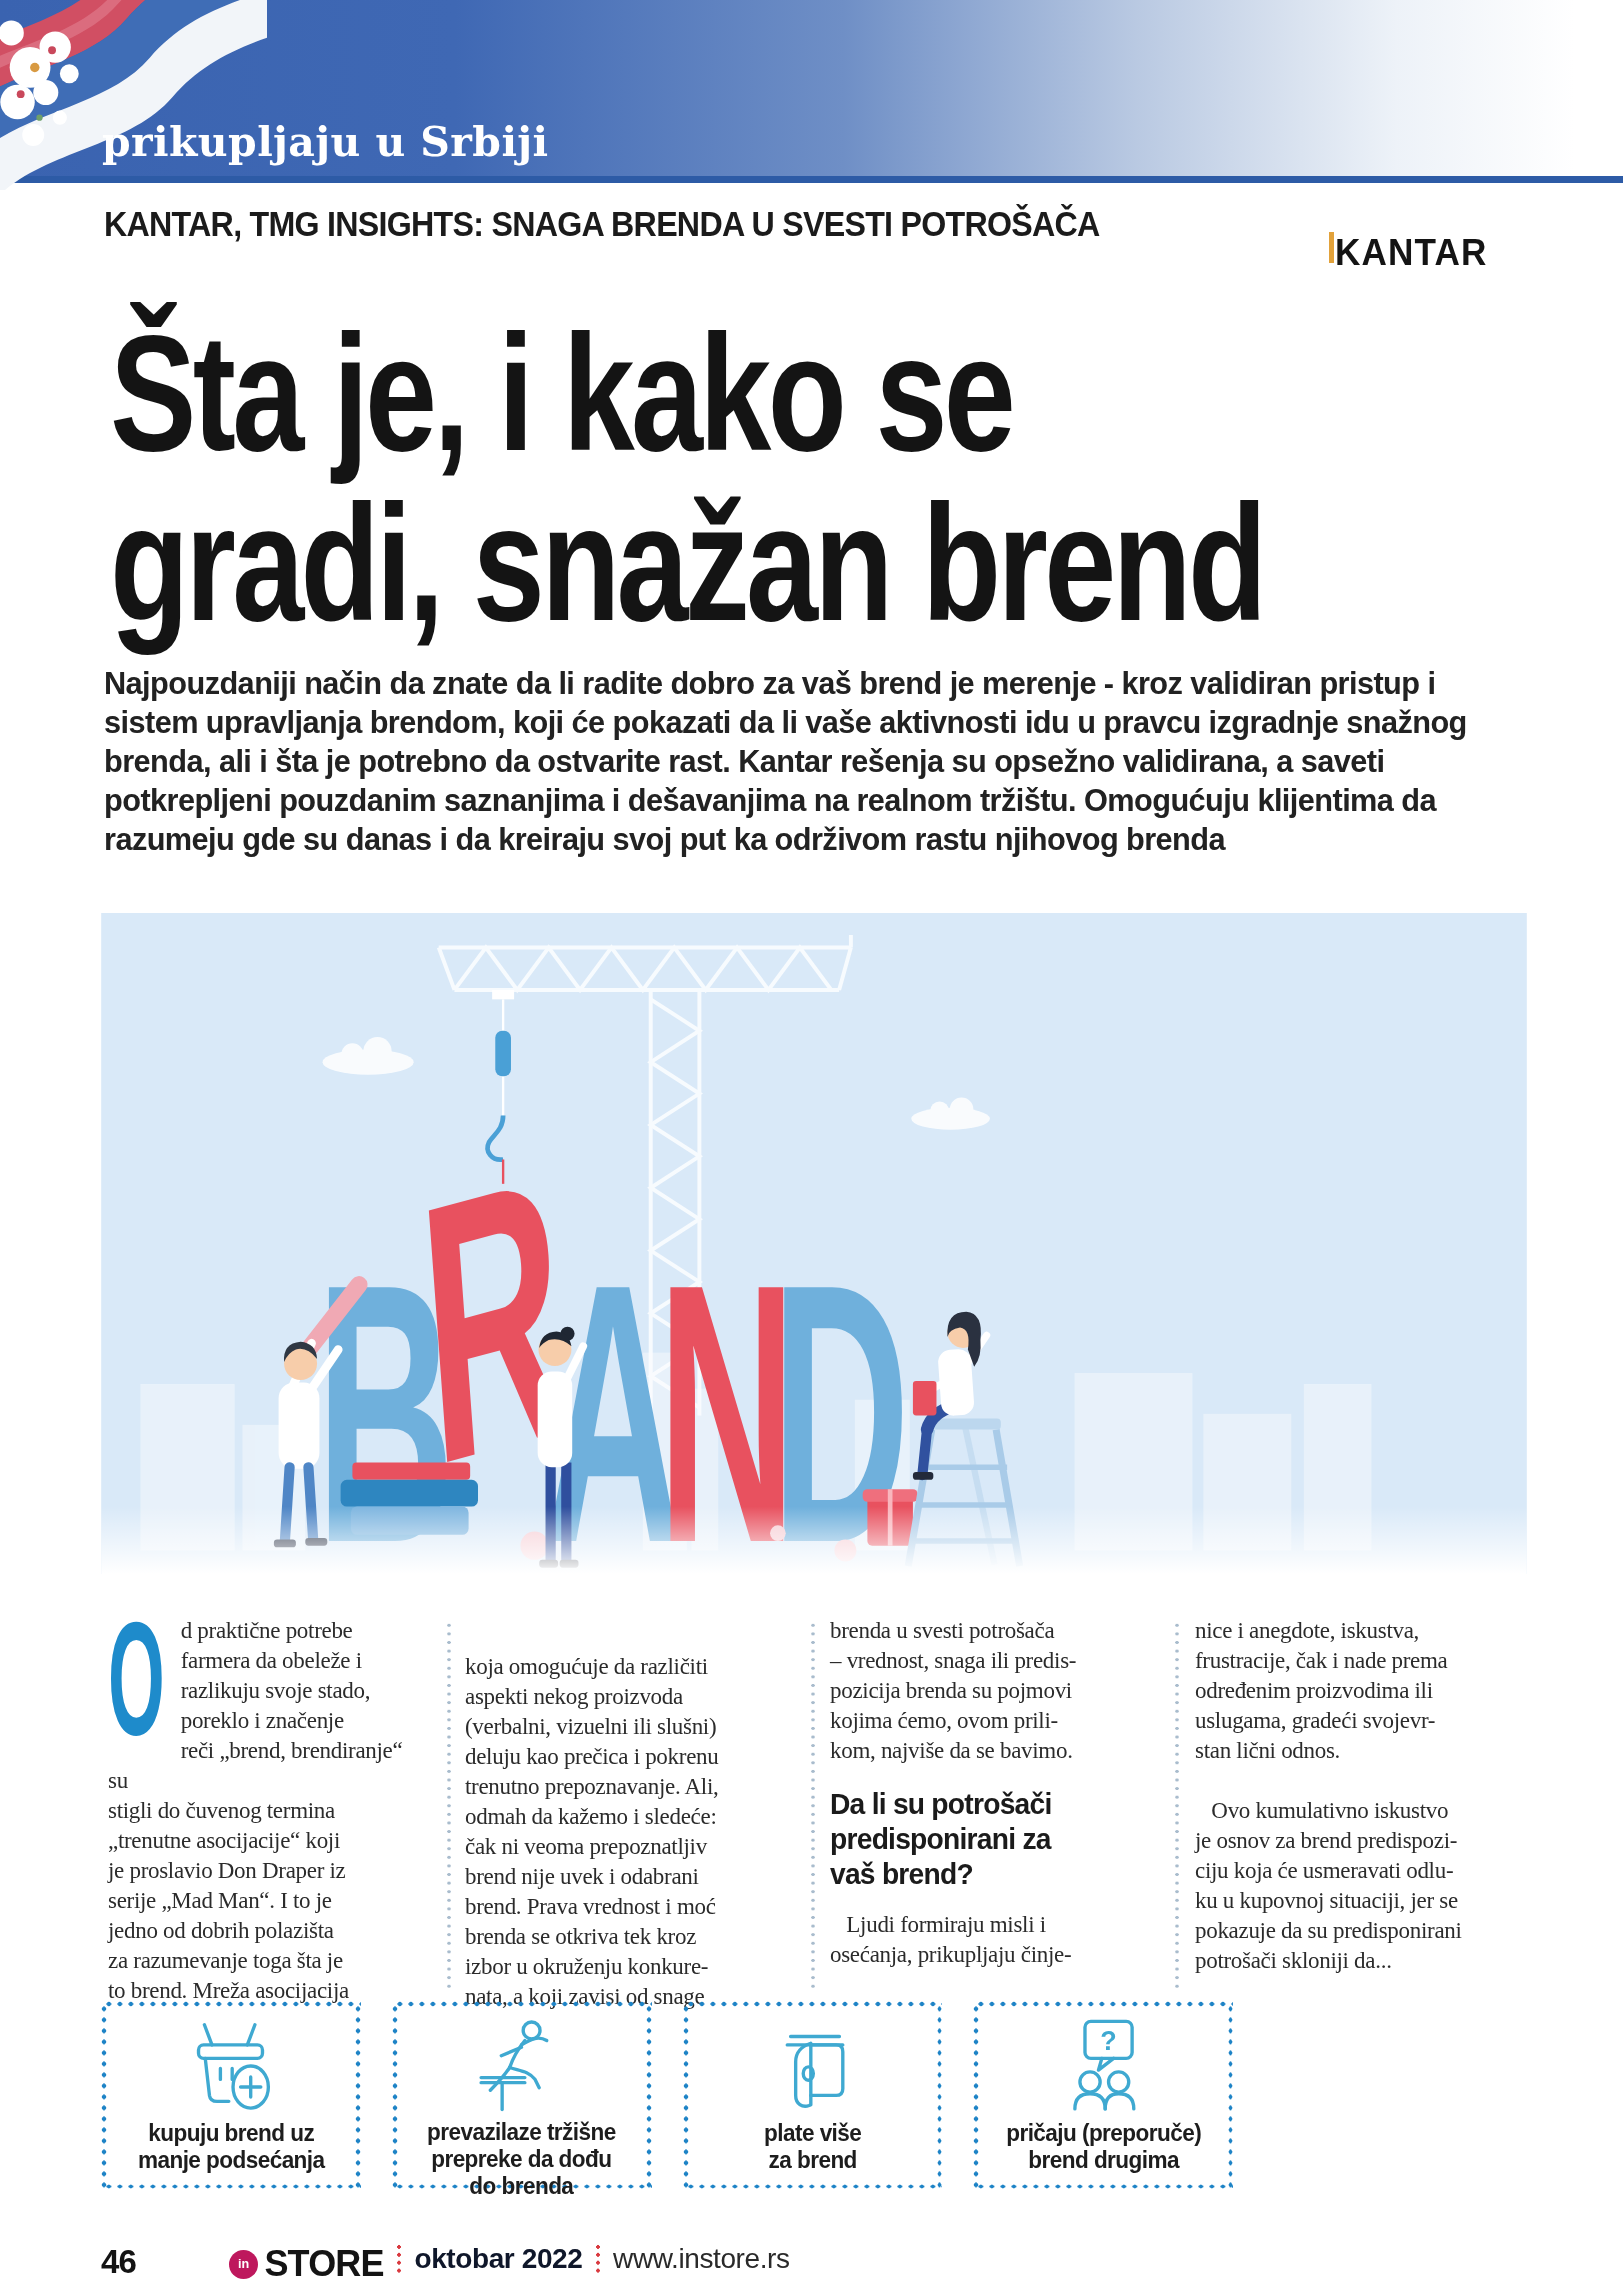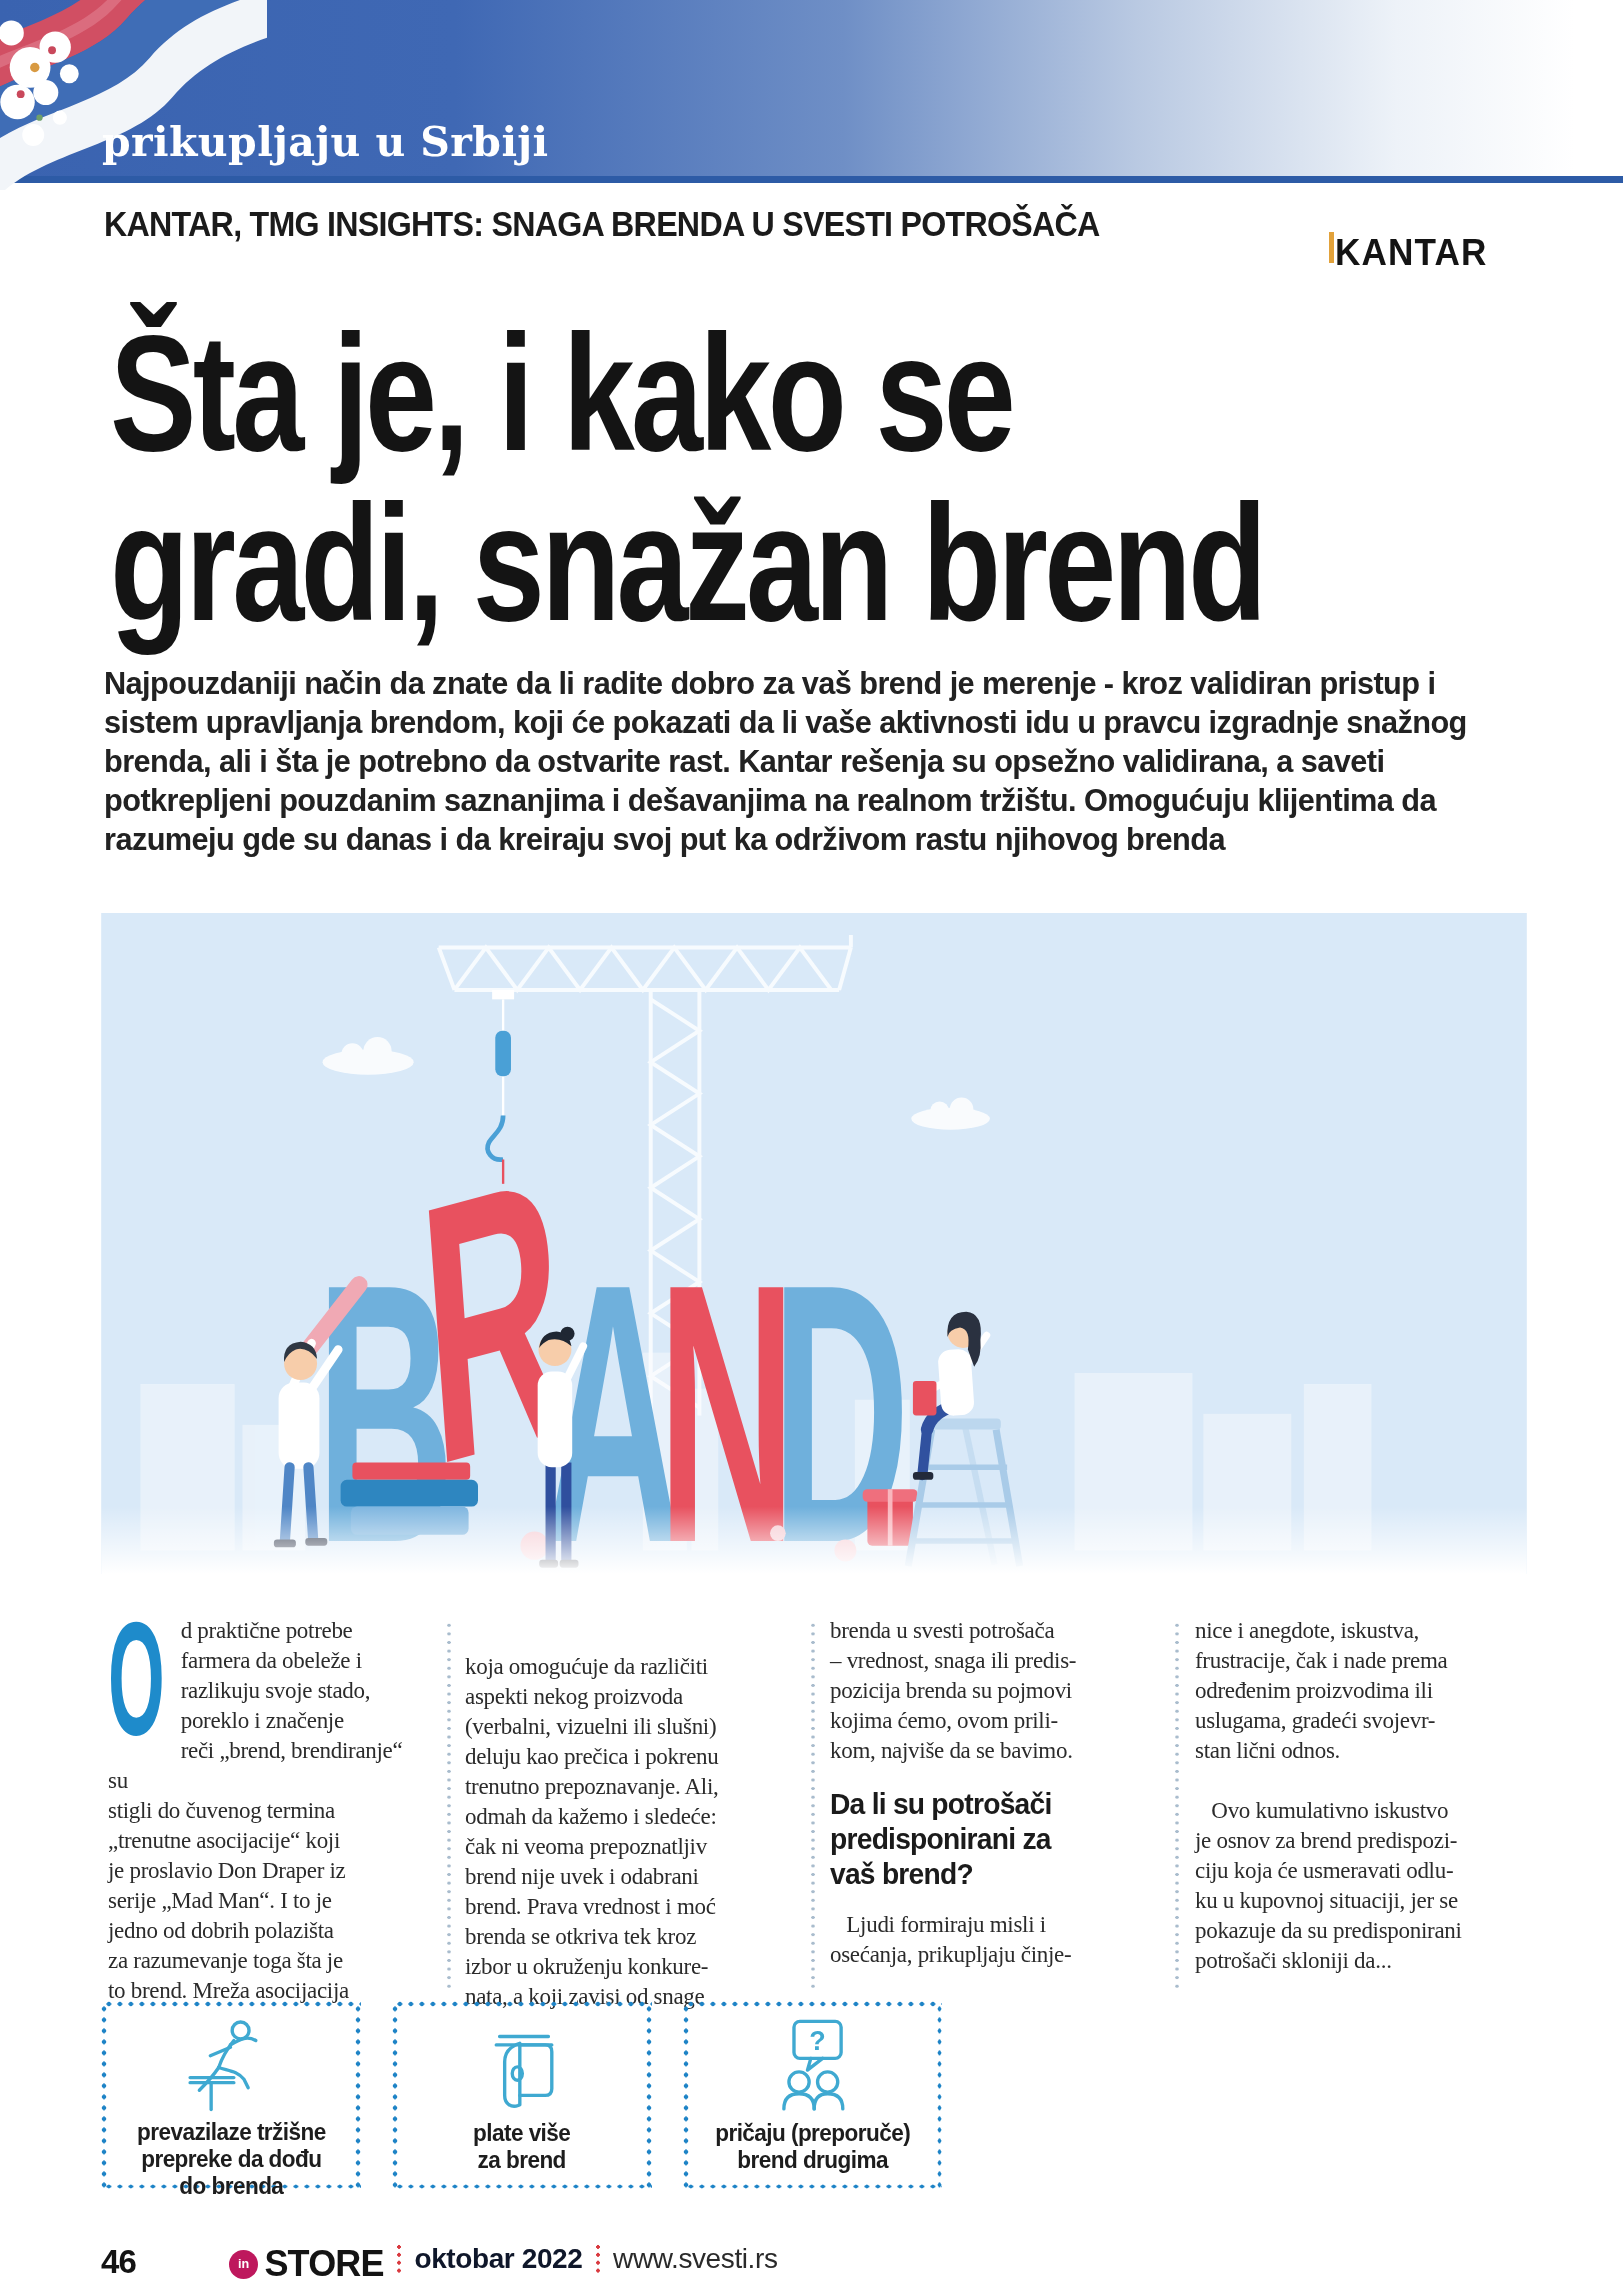--- a/index.html
+++ b/index.html
@@ -296,20 +296,34 @@
 ku u kupovnoj situaciji, jer se
 pokazuje da su predisponirani
 potrošači skloniji da...</span>
     </div>
   </section>
 
   <section class="benefits">
     <div class="benefit">
       <div class="benefit-icon">
         <svg width="101" height="101" viewBox="0 0 120 120" stroke="#3fa9d1" stroke-width="4" fill="none" stroke-linecap="round" stroke-linejoin="round">
+          <path d="M38,32 L29,8 M80,32 L89,8"></path>
+          <rect x="22" y="32" width="76" height="16" rx="6"></rect>
+          <path d="M30,48 L35,92 Q36,99 44,99 L58,99"></path>
+          <path d="M48,60 V73 M62,60 V73"></path>
+          <ellipse cx="84" cy="82" rx="21" ry="25"></ellipse>
+          <path d="M84,70 V94 M72,82 H96"></path>
+        </svg>
+      </div>
+      <div class="benefit-label">kupuju brend uz
+manje podsećanja</div>
+    </div>
+    <div class="benefit">
+      <div class="benefit-icon">
+        <svg width="101" height="101" viewBox="0 0 120 120" stroke="#3fa9d1" stroke-width="4" fill="none" stroke-linecap="round" stroke-linejoin="round">
           <circle cx="72" cy="16" r="10"></circle>
           <path d="M64,28 C56,38 50,48 46,60"></path>
           <path d="M60,36 L36,46"></path>
           <path d="M60,33 C72,26 80,22 90,28"></path>
           <path d="M46,60 C58,64 68,64 76,74 L81,84"></path>
           <path d="M46,60 C38,72 31,79 23,87"></path>
           <path d="M12,72 H64 M12,78 H64"></path>
           <path d="M37,78 V110"></path>
         </svg>
       </div>
@@ -348,17 +362,17 @@
 
   <footer class="footer">
     <span class="page-number">46</span>
     <span class="footer-logo">
       <span class="logo-circle">in</span>
       <span class="magazine-name">STORE</span>
     </span>
     <span class="f-div"></span>
     <span class="issue-date">oktobar 2022</span>
     <span class="f-div"></span>
-    <span class="website">www.svesti.rs</span>
+    <span class="website">www.instore.rs</span>
   </footer>
 
 </div>
 
 
 </body></html>

